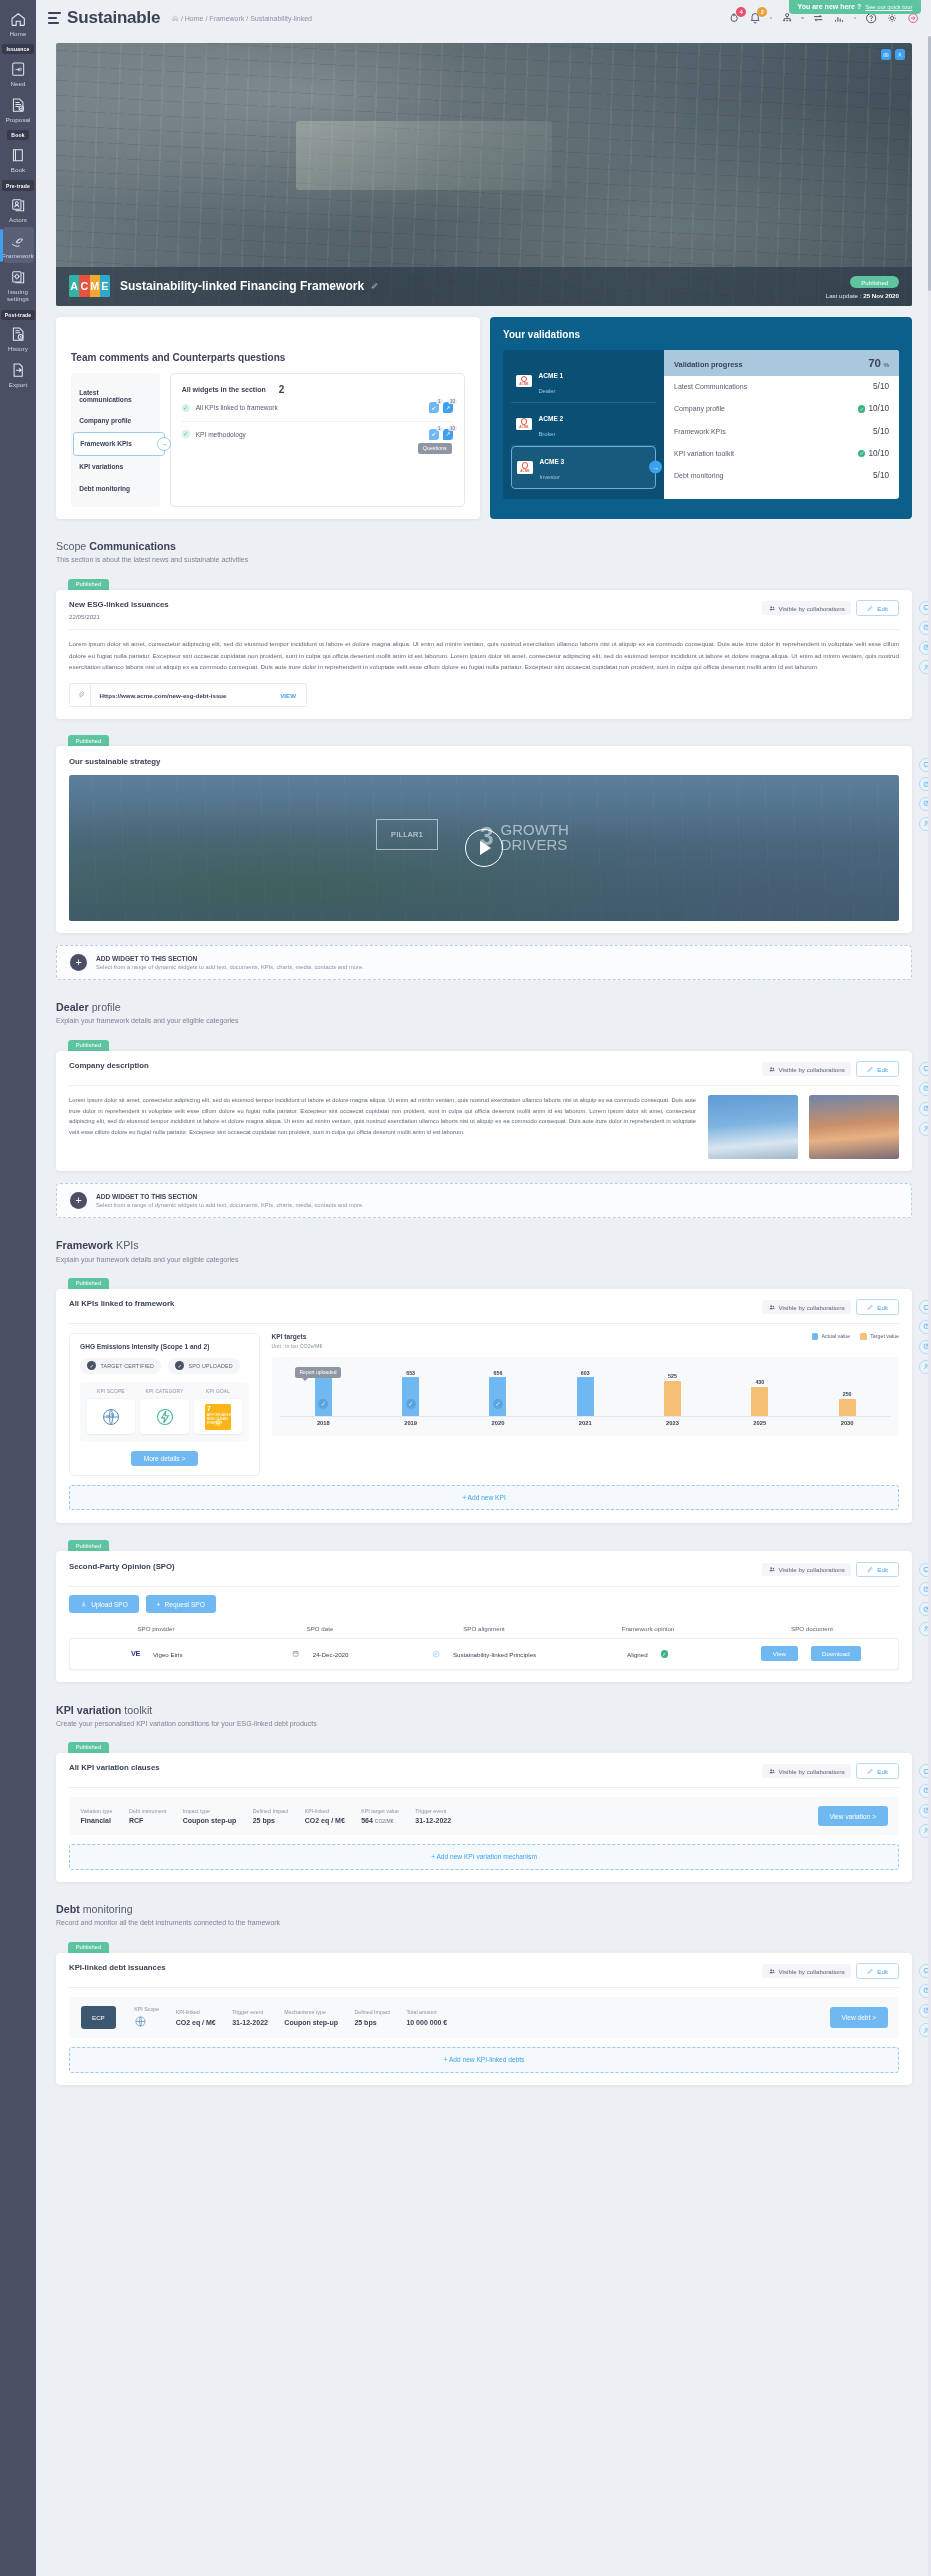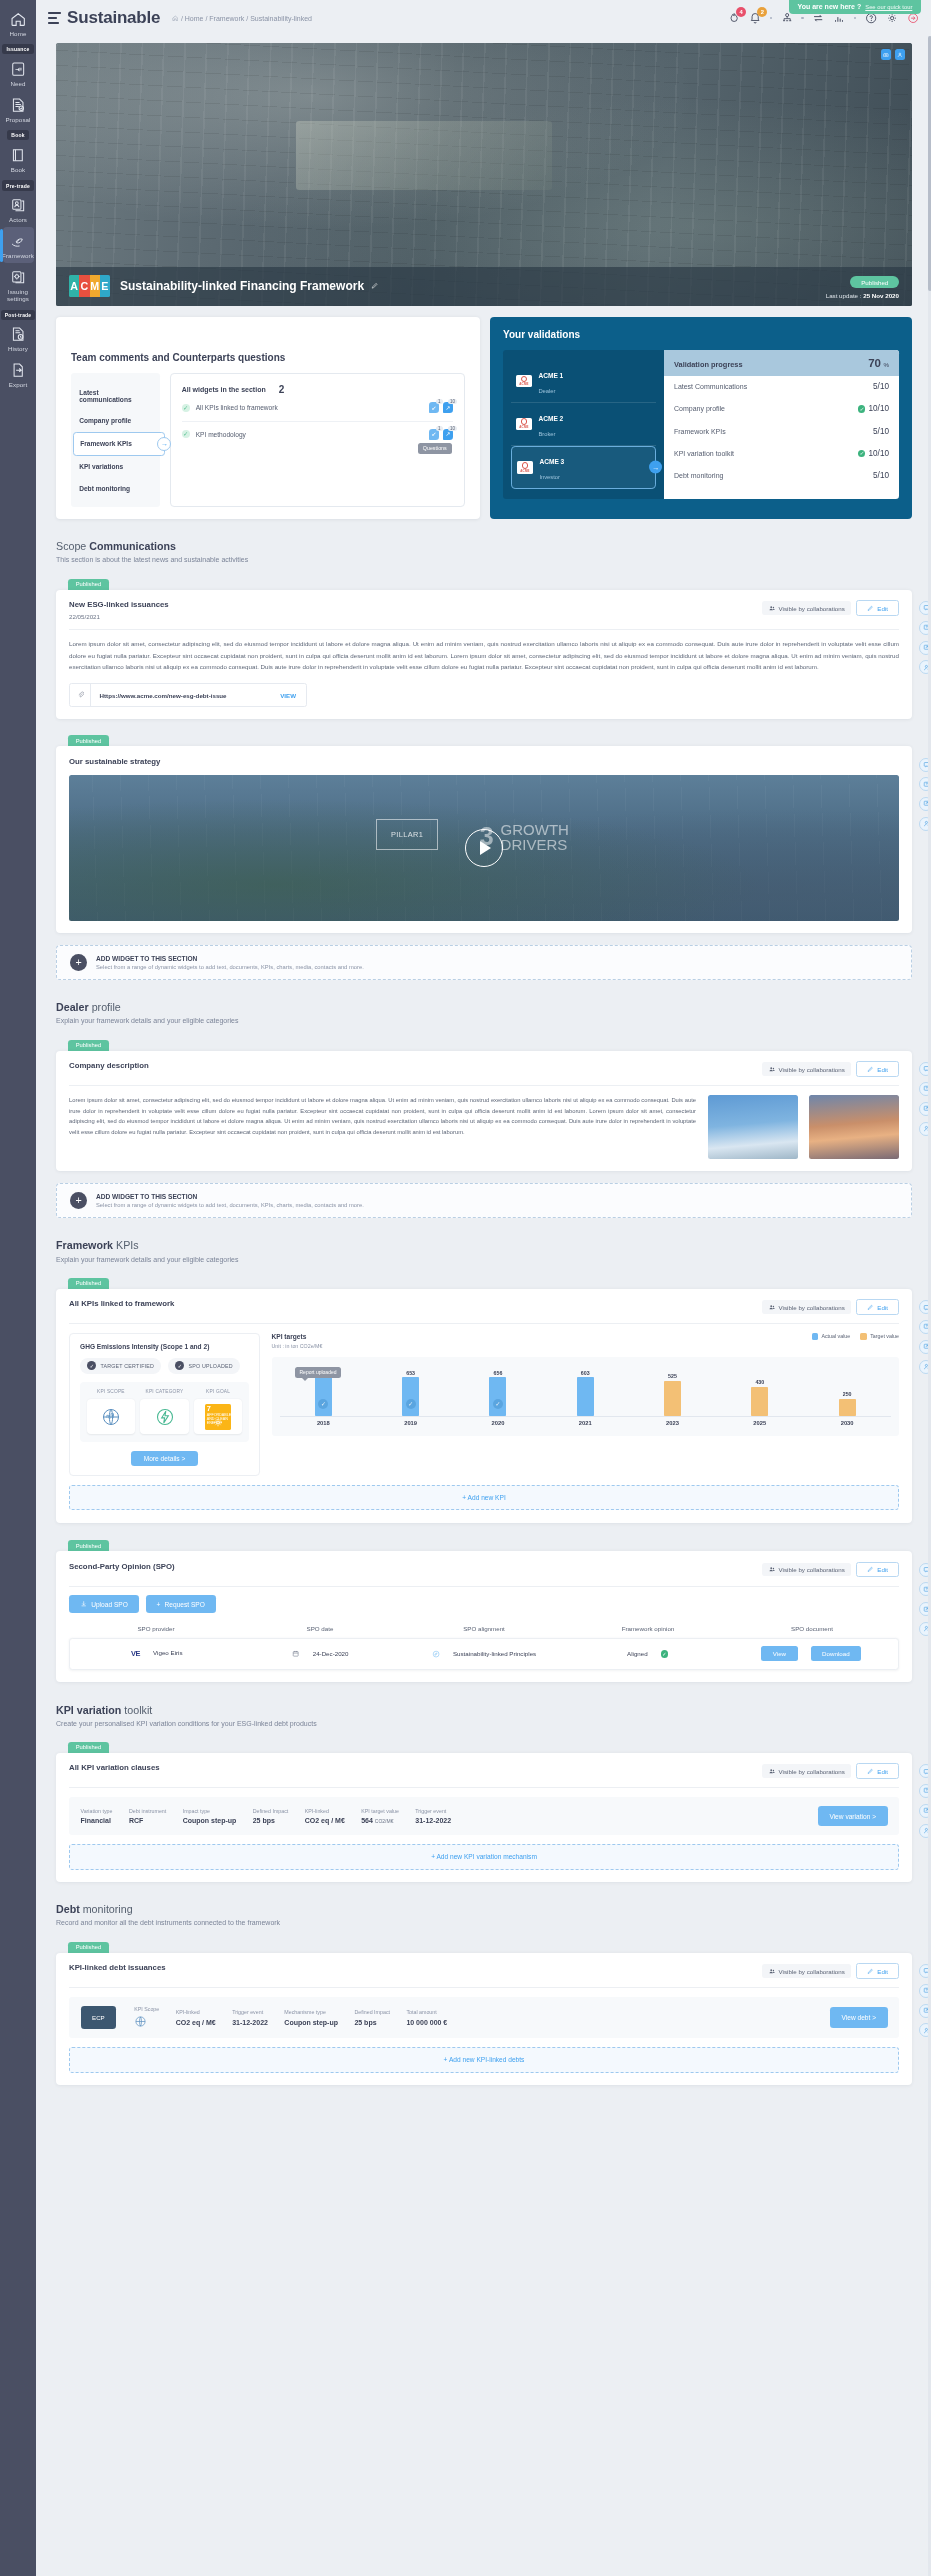--- a/index.html
+++ b/index.html
@@ -206,21 +206,21 @@
   .tip-rep::after{content:"";position:absolute;left:7.4px;bottom:-3.3px;border-left:3.3px solid transparent;border-right:3.3px solid transparent;border-top:3.3px solid #8e95a3;}
   .add-dash{border:1.2px dashed #9ec9ef;background:#f4f9fe;border-radius:3.3px;text-align:center;padding:8.2px;
     font-size:6.6px;color:#3ea0ef;margin-top:9px;cursor:pointer;}
   
   .btn-blue{background:#6fb8f2;color:#fff;border:none;border-radius:3.3px;padding:5px 10.7px;font-size:6.6px;
     display:inline-flex;align-items:center;gap:4.1px;cursor:pointer;font-family:inherit;}
   .thead{display:flex;margin-top:12.3px;padding:0 5px;}
   .thead div{flex:1;text-align:center;font-size:6.2px;color:#5a6274;}
   .trow{display:flex;align-items:center;background:#fff;border:0.8px solid #eceff3;border-radius:3.3px;
     box-shadow:0 0.8px 2.5px rgba(40,50,70,.06);margin-top:5.8px;padding:7.4px 5px;}
-  .trow > div{flex:1;text-align:center;font-size:6.2px;color:#3c4257;display:flex;align-items:flex-start;justify-content:center;gap:13px;}
+  .trow > div{flex:1;text-align:center;font-size:6.2px;color:#3c4257;display:flex;align-items:flex-end;justify-content:center;gap:13px;}
   .ve{font-size:7.4px;font-weight:bold;color:#2b3b87;letter-spacing:-0.4px;}
   .btn-sm{background:#6fb8f2;color:#fff;border:none;border-radius:2.5px;padding:4.1px 11.5px;font-size:6.2px;cursor:pointer;font-family:inherit;}
   
   .clause{background:#f7f9fb;border-radius:3.3px;margin-top:9px;padding:9px 11.5px;display:flex;align-items:center;}
   .cf{margin-right:16.4px;}
   .cf .k{font-size:5.3px;color:#8a93a6;margin-bottom:3.3px;}
   .cf .v{font-size:7px;font-weight:bold;color:#3c4257;}
   .cf .v small{font-size:5px;font-weight:normal;color:#6d7688;}
   .ecp{background:#3c5770;color:#fff;border-radius:3.3px;padding:8.2px 11.5px;font-size:6.2px;margin-right:18px;}
   .btn-var{margin-left:auto;background:#6fb8f2;color:#fff;border:none;border-radius:3.3px;padding:6.6px 11.5px;font-size:6.6px;cursor:pointer;font-family:inherit;}

